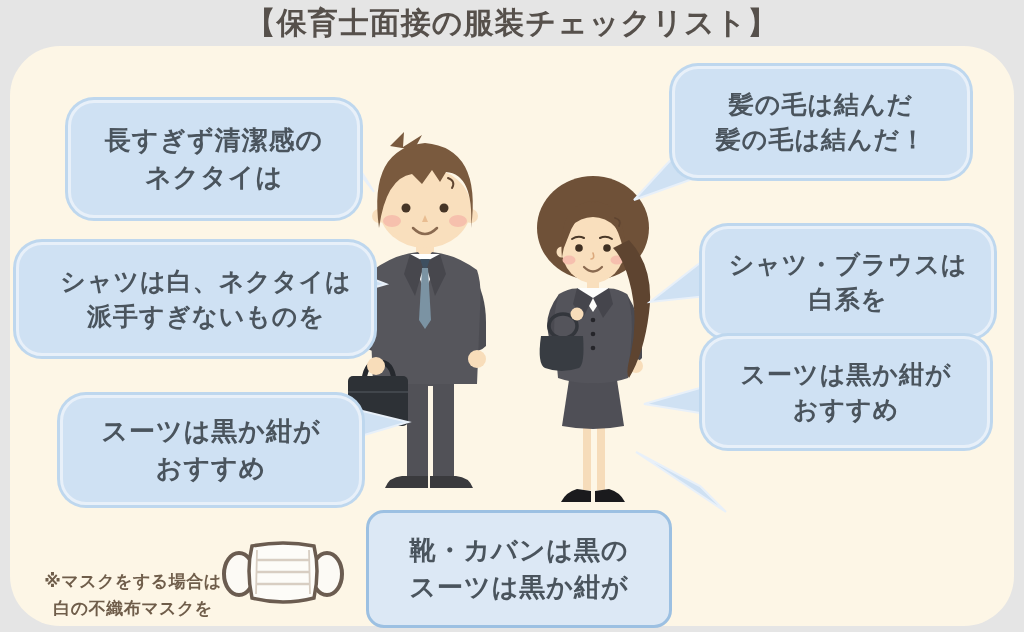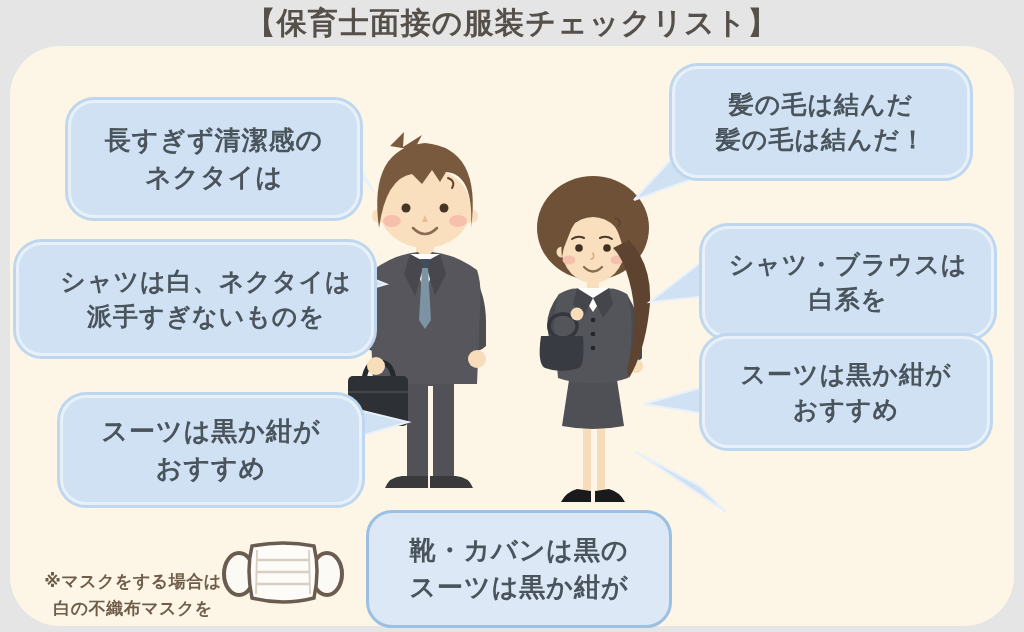--- a/index.html
+++ b/index.html
@@ -20,21 +20,21 @@
   .bubble{
     position:absolute;z-index:3;background:#cfe1f3;
     border:3px solid #e8f0f9;box-shadow:0 0 0 3px #bed7ee;
     border-radius:26px;display:flex;flex-direction:column;
     justify-content:center;align-items:center;text-align:center;
     color:#4a545d;font-weight:bold;font-size:25px;line-height:1.42;
     letter-spacing:1px;
   }
   .bubble.box{
     background:#dce8f5;border:3px solid #9cc0e2;box-shadow:none;
-    border-radius:26px;font-size:26px;
+    border-radius:18px;font-size:26px;
   }
   .b1{left:68px;top:100px;width:286px;height:112px;font-size:26px;}
   .b2{left:672px;top:66px;width:292px;height:106px;}
   .b3{left:16px;top:242px;width:330px;height:108px;padding-left:22px;}
   .b4{left:702px;top:202px;width:286px;height:106px;margin-top:24px;}
   .b5{left:60px;top:395px;width:296px;height:104px;font-size:26px;}
   .b6{left:702px;top:336px;width:282px;height:106px;}
   .b7{left:688px;top:472px;width:286px;height:102px;}
   .b8{left:366px;top:510px;width:300px;height:112px;}
   .note{

